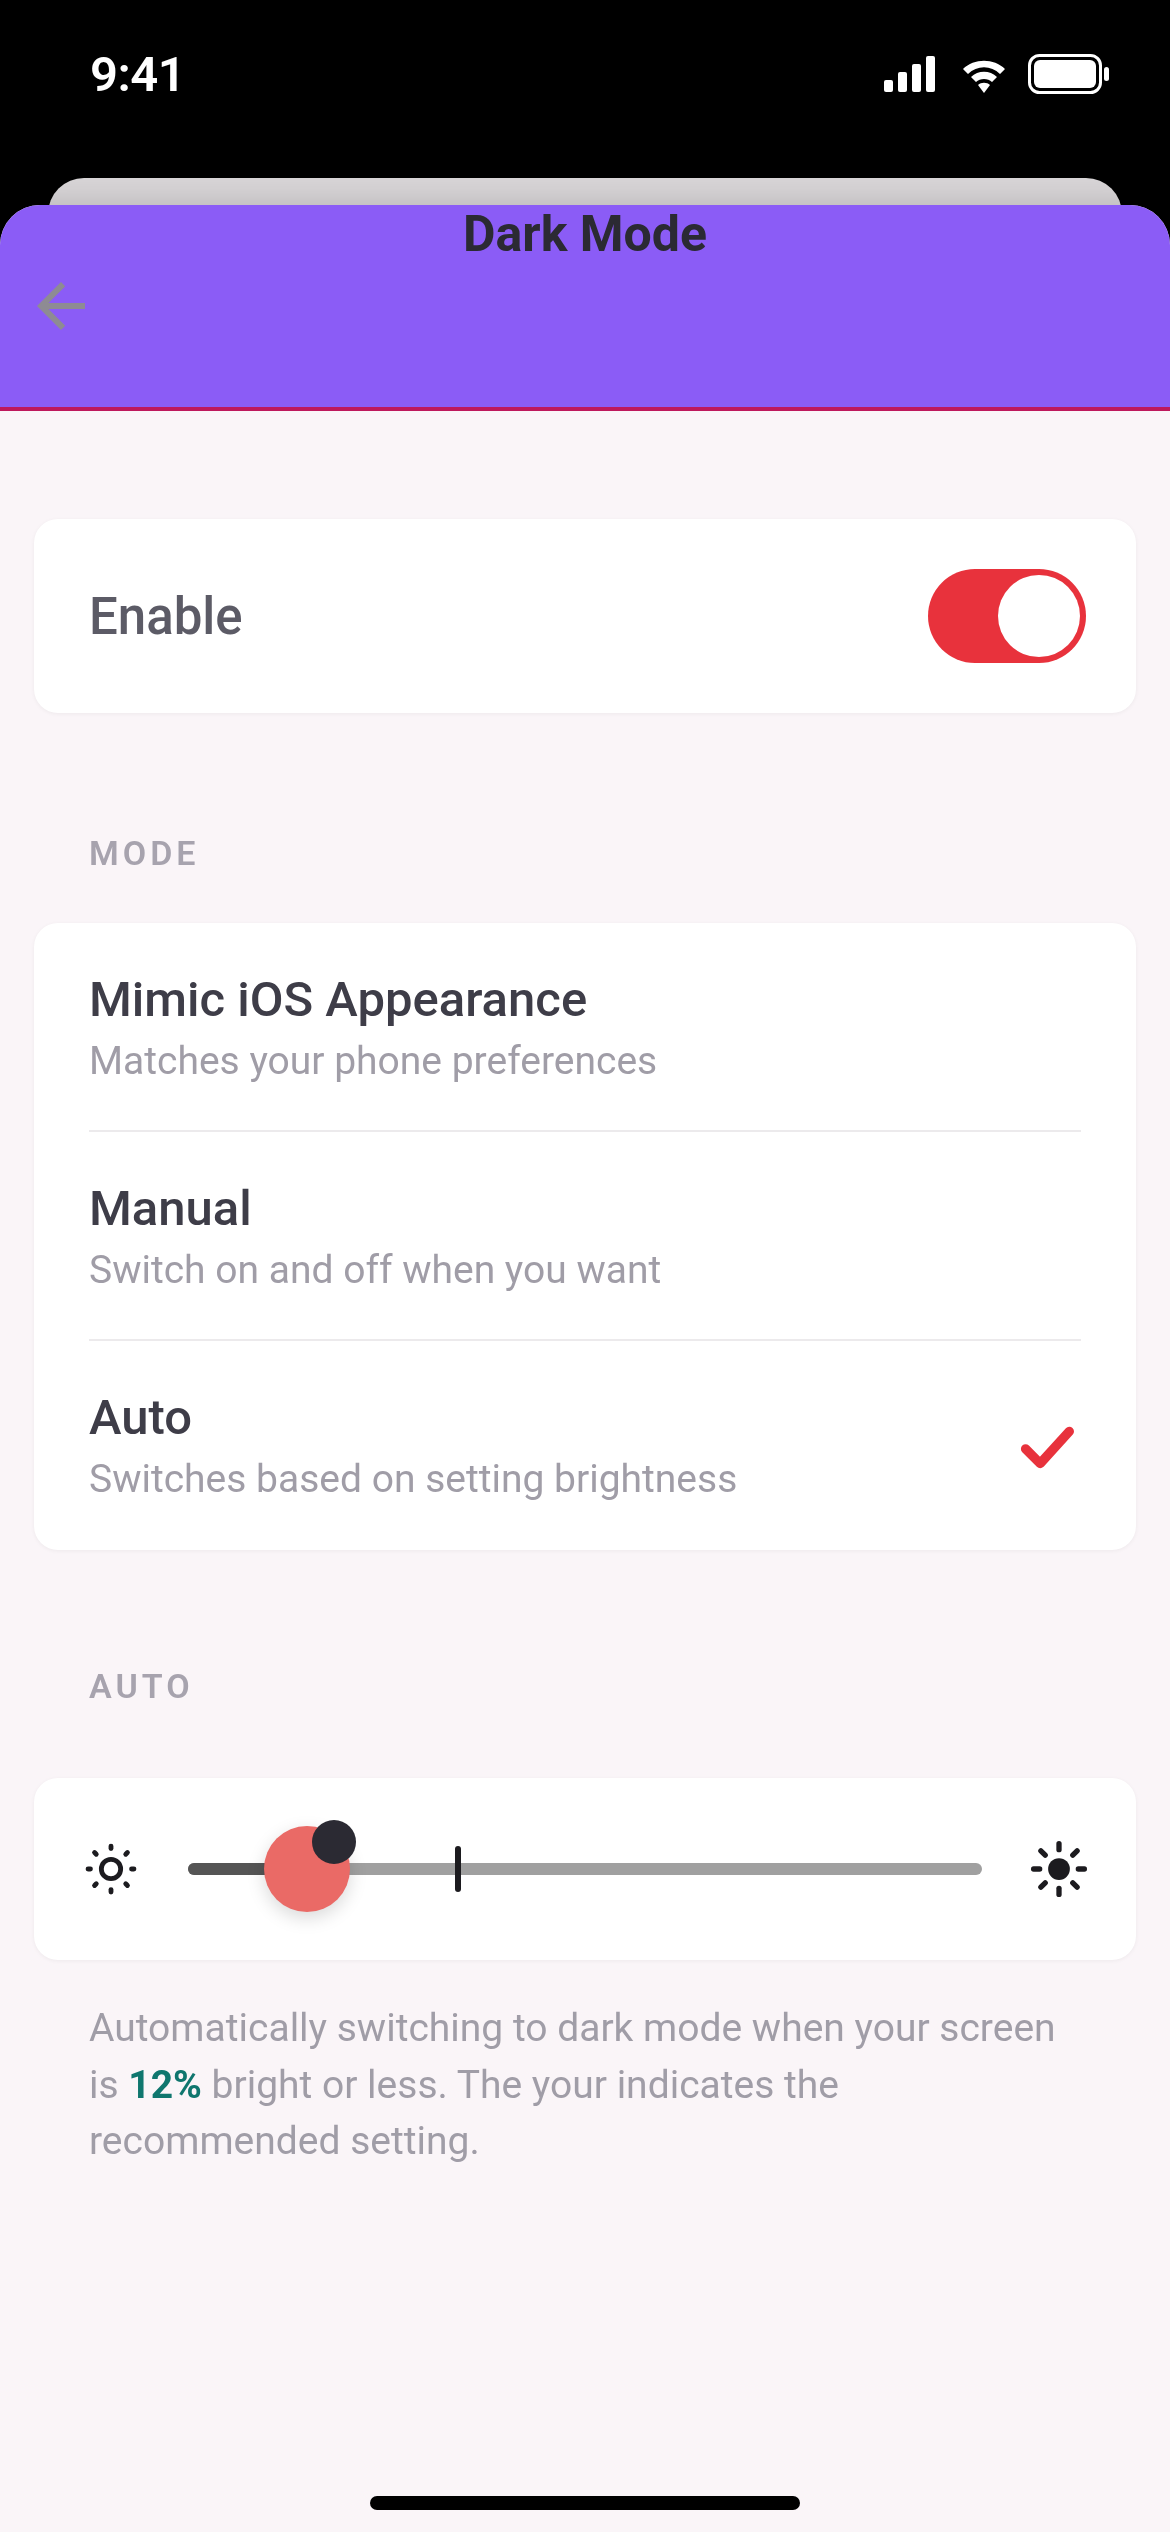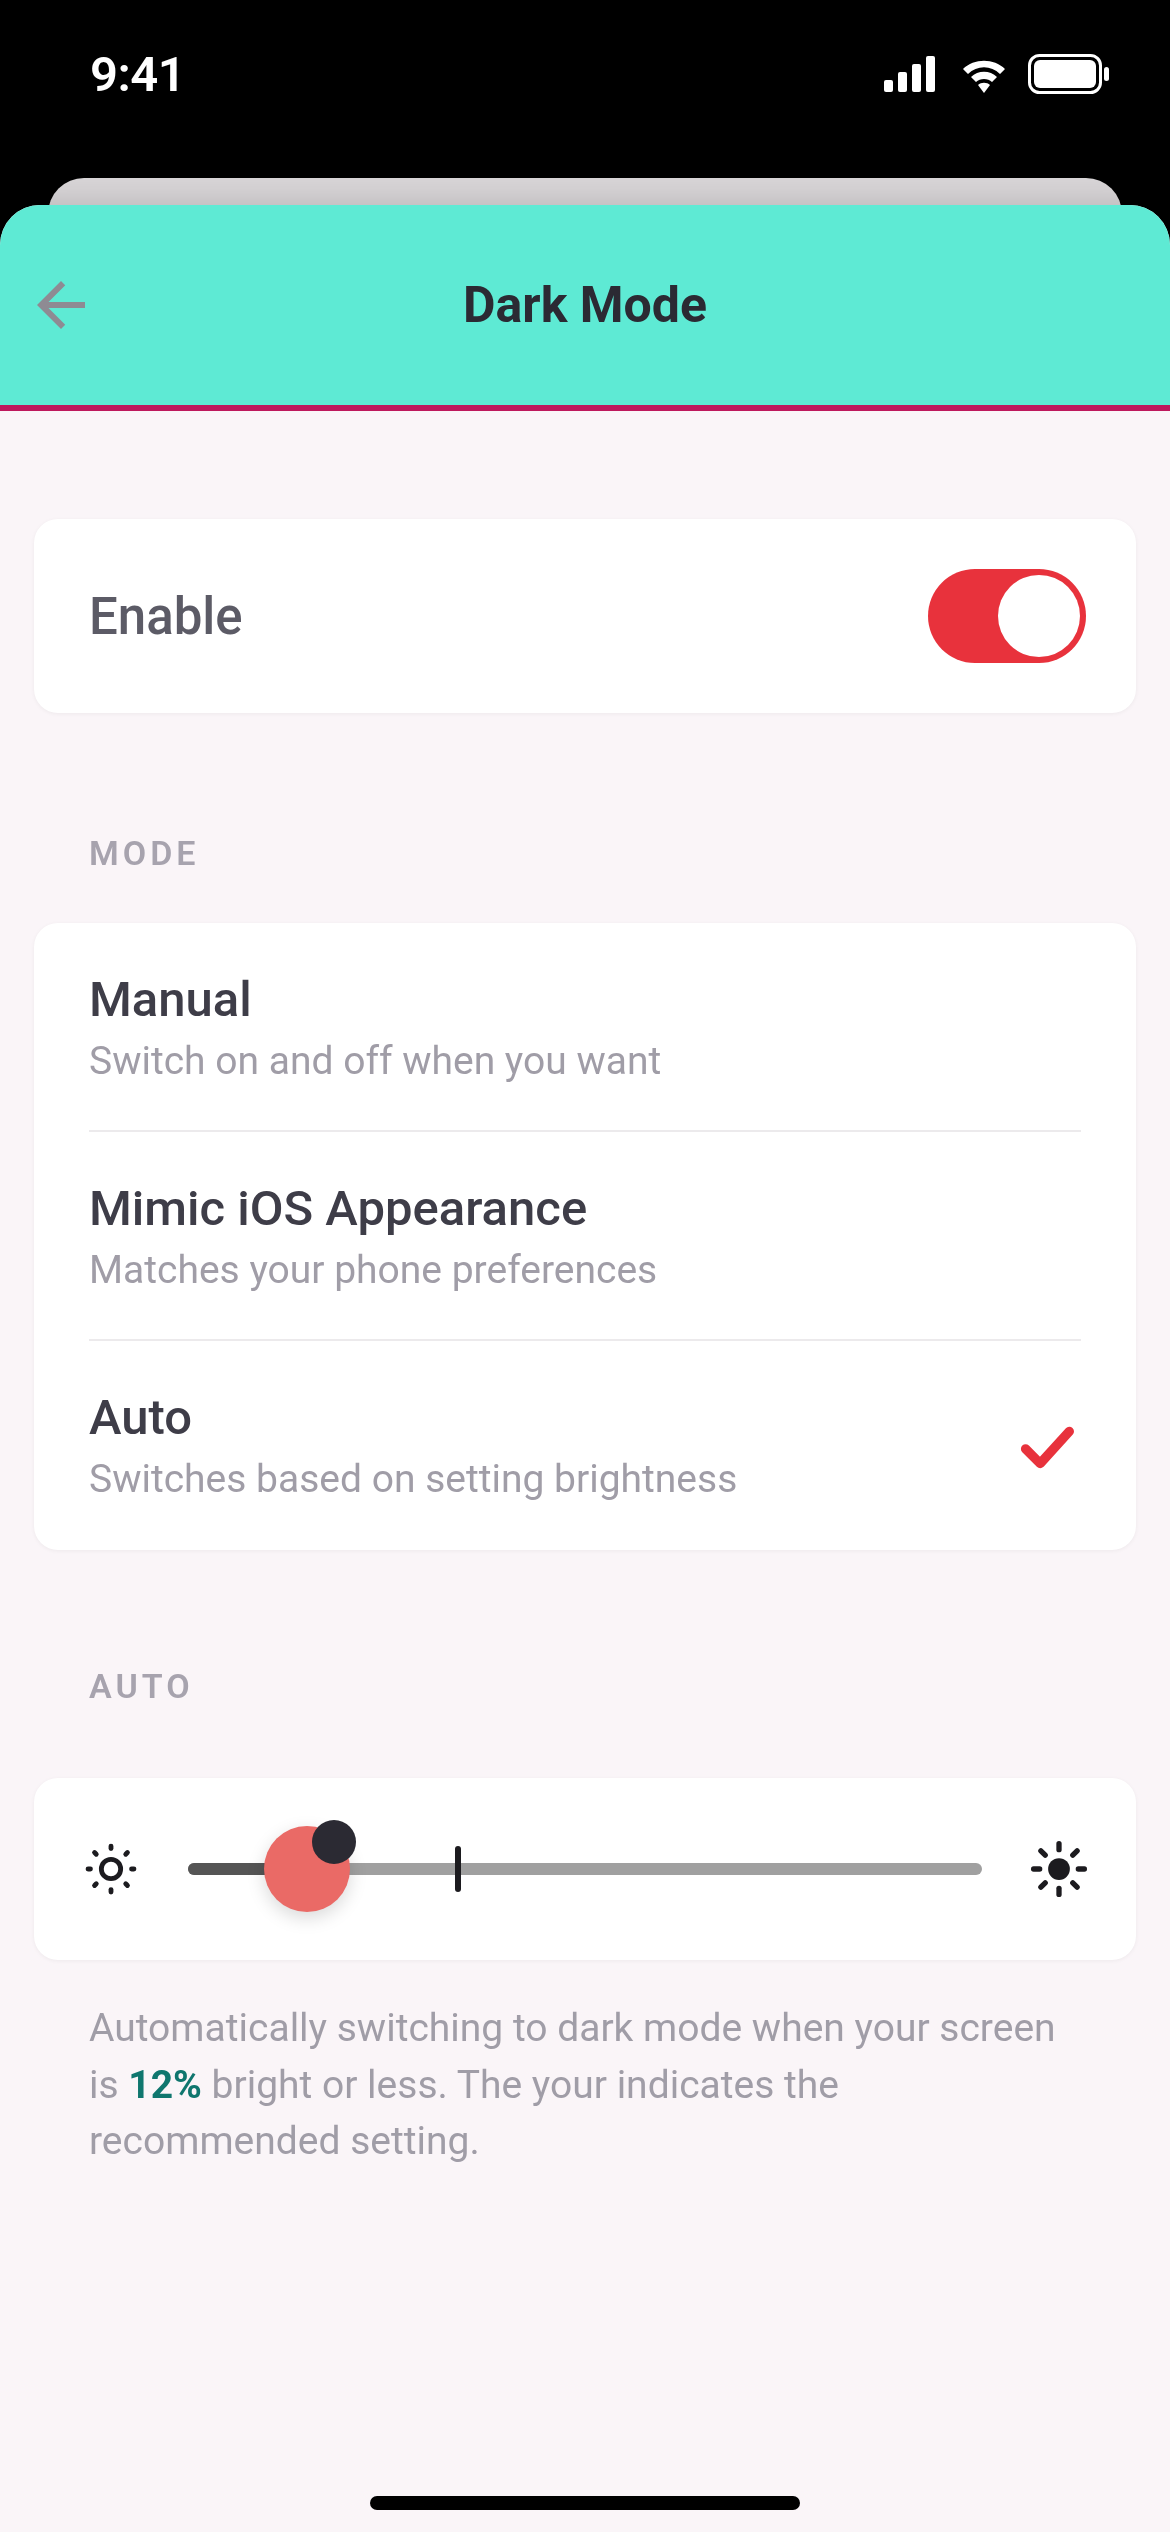--- a/index.html
+++ b/index.html
@@ -57,26 +57,25 @@
       top: 205px;
       left: 0;
       right: 0;
       bottom: 0;
       background: #faf5f8;
       border-radius: 40px 40px 0 0;
       box-shadow: 0 -4px 30px rgba(0,0,0,0.15);
     }
     .sheet-header {
       height: 206px;
-      background: #5eead4;
+      background: #8b5cf6;
       border-radius: 40px 40px 0 0;
       display: flex;
-      align-items: center;
-      position: relative;
-      border-bottom: 6px solid #be185d;
+      position: relative;
+      border-bottom: 4px solid #be185d;
     }
     .back-btn {
       position: absolute;
       left: 16px;
       top: 50%;
       transform: translateY(-50%);
       width: 90px;
       height: 90px;
       display: flex;
       align-items: center;
@@ -309,28 +308,28 @@
         <div class="toggle">
           <div class="toggle-knob"></div>
         </div>
       </div>
 
       <div class="section-label">MODE</div>
 
       <div class="card mode-card">
         <div class="mode-row">
           <div class="mode-text">
+            <div class="mode-title">Mimic iOS Appearance</div>
+            <div class="mode-sub">Matches your phone preferences</div>
+          </div>
+        </div>
+        <div class="mode-row">
+          <div class="mode-text">
             <div class="mode-title">Manual</div>
             <div class="mode-sub">Switch on and off when you want</div>
-          </div>
-        </div>
-        <div class="mode-row">
-          <div class="mode-text">
-            <div class="mode-title">Mimic iOS Appearance</div>
-            <div class="mode-sub">Matches your phone preferences</div>
           </div>
         </div>
         <div class="mode-row">
           <div class="mode-text">
             <div class="mode-title">Auto</div>
             <div class="mode-sub">Switches based on setting brightness</div>
           </div>
           <svg class="check-icon" viewBox="0 0 24 24">
             <path d="M5 13 L10 18 L20 7" stroke="#e8323c" stroke-width="3.2" fill="none" stroke-linecap="round" stroke-linejoin="round"></path>
           </svg>

